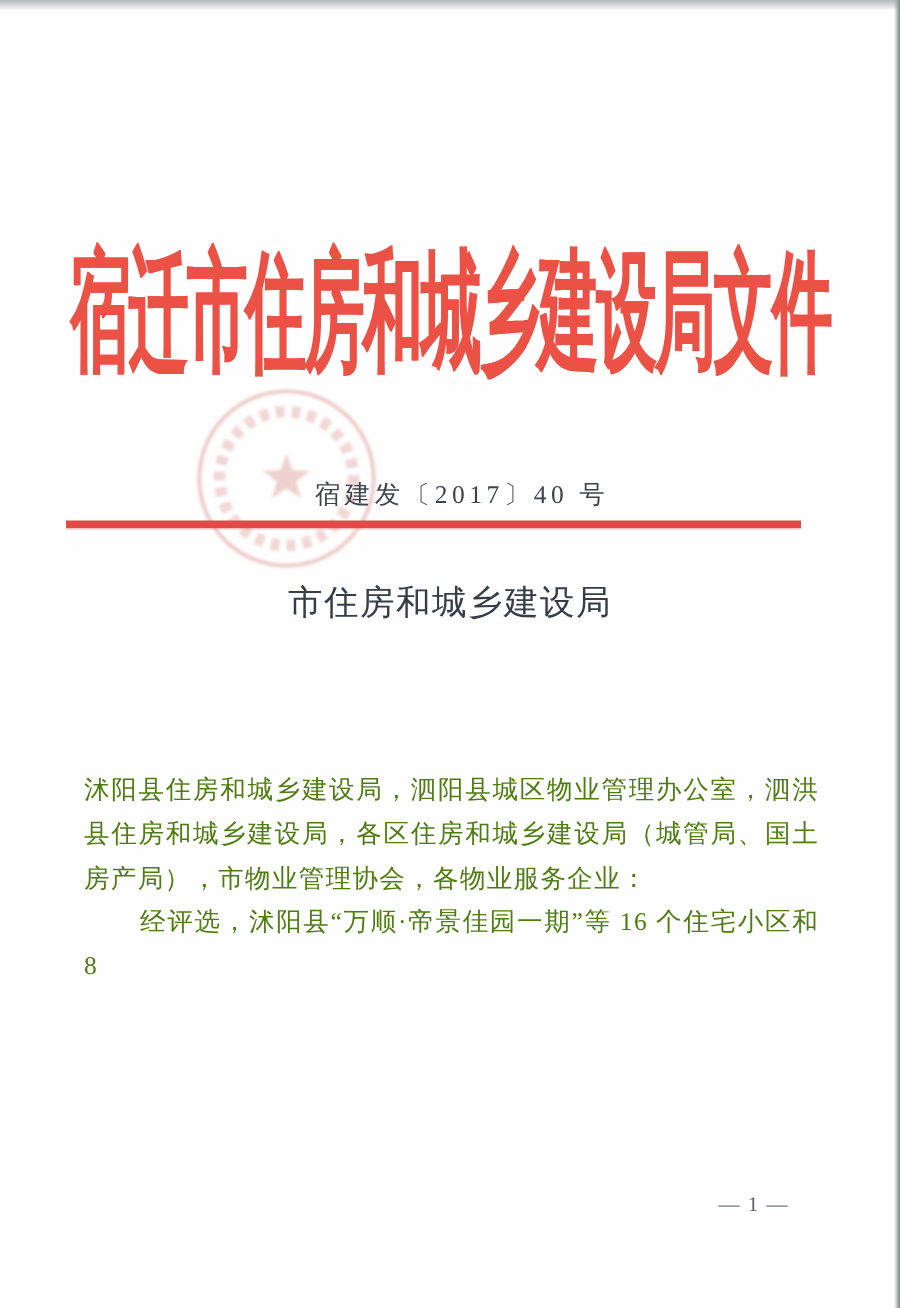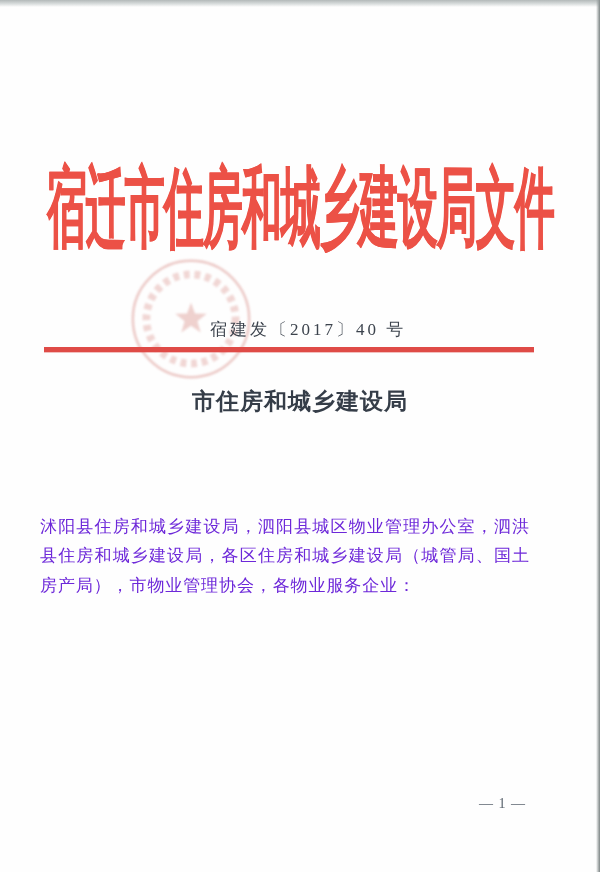--- a/index.html
+++ b/index.html
@@ -45,30 +45,30 @@
   
   .red-rule{
     position:absolute;top:347px;left:44px;width:490px;height:4.5px;
     background:#df4b47;
     box-shadow:0 1px 0 rgba(223,75,71,0.35);
   }
   
   .doc-title{
     position:absolute;top:384px;left:0;width:600px;
     text-align:center;
-    font-size:23px;line-height:35px;font-weight:bold;
+    font-size:23px;line-height:35px;font-weight:normal;
     color:#353d48;
     letter-spacing:1px;
   }
   
   .body-text{
-    position:absolute;top:512px;left:40px;width:490px;
+    position:absolute;top:512px;left:56px;width:490px;
     font-size:17px;line-height:29.3px;
     letter-spacing:0.9px;
-    color:#6d28d9;
+    color:#4d7c0f;
     text-align:justify;
     text-justify:inter-ideograph;
   }
   .body-text p{margin:0;}
   .body-text p.indent{text-indent:2.2em;}
   
   .page-number{
     position:absolute;top:796px;left:455px;width:95px;
     text-align:center;
     font-size:14px;letter-spacing:1px;
@@ -94,17 +94,18 @@
   <div class="doc-number">宿建发〔2017〕40 号</div>
 
   <div class="red-rule"></div>
 
   <div class="doc-title">
     <div>市住房和城乡建设局</div>
   </div>
 
   <div class="body-text">
     <p>沭阳县住房和城乡建设局，泗阳县城区物业管理办公室，泗洪县住房和城乡建设局，各区住房和城乡建设局（城管局、国土房产局），市物业管理协会，各物业服务企业：</p>
+    <p class="indent">经评选，沭阳县“万顺·帝景佳园一期”等 16 个住宅小区和 8</p>
   </div>
 
   <div class="page-number">— 1 —</div>
 
 </div>
 
 </body></html>

